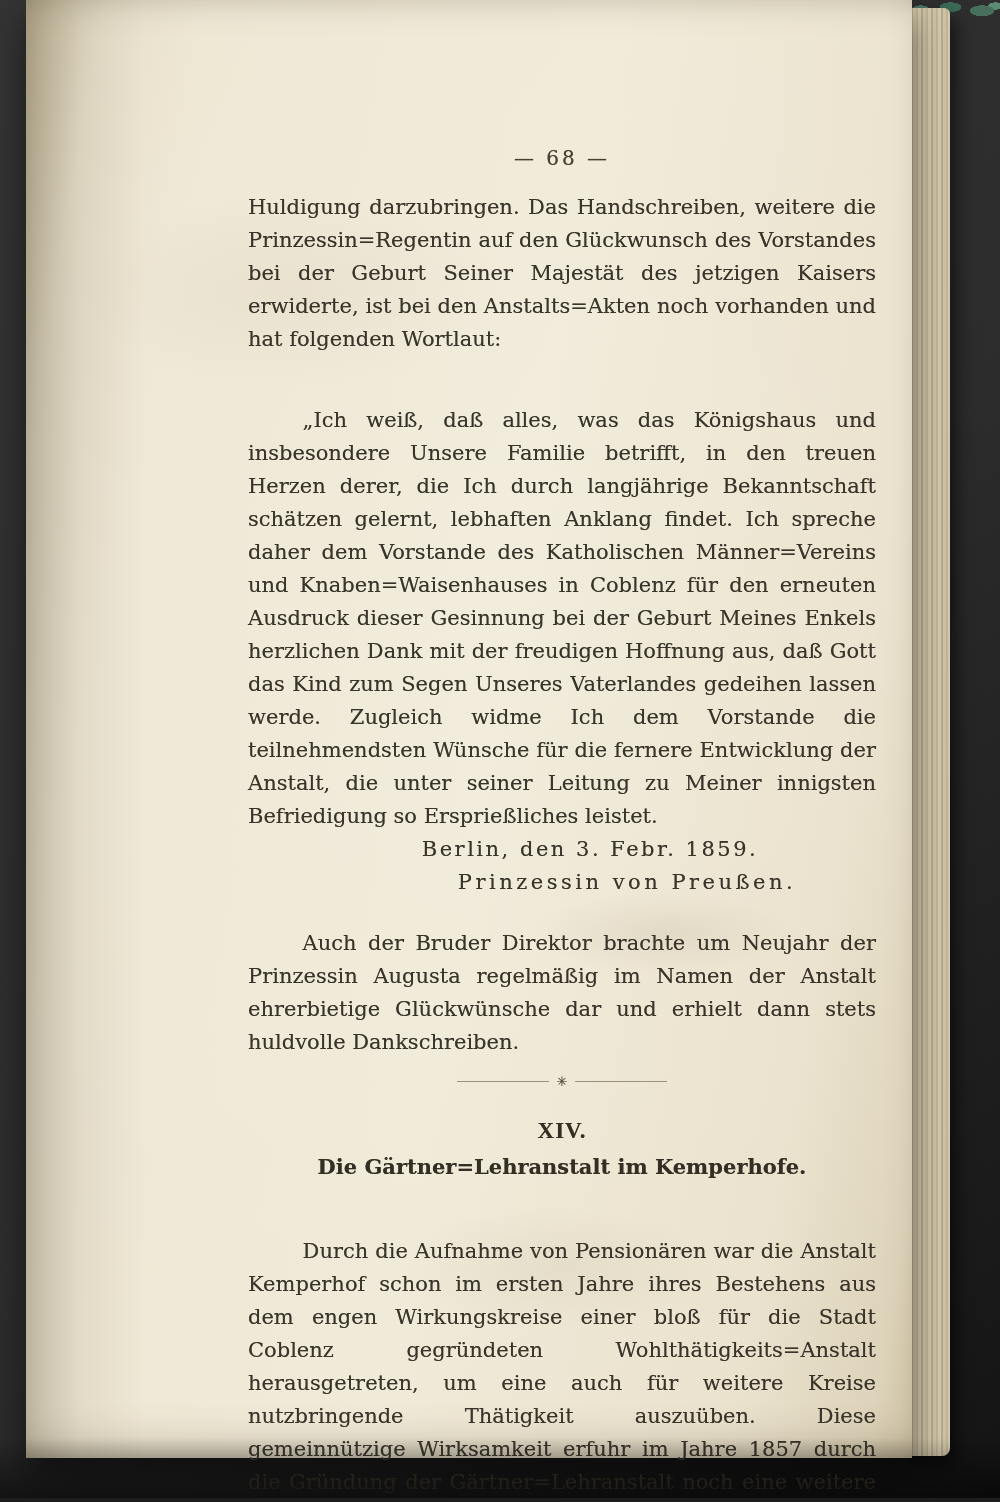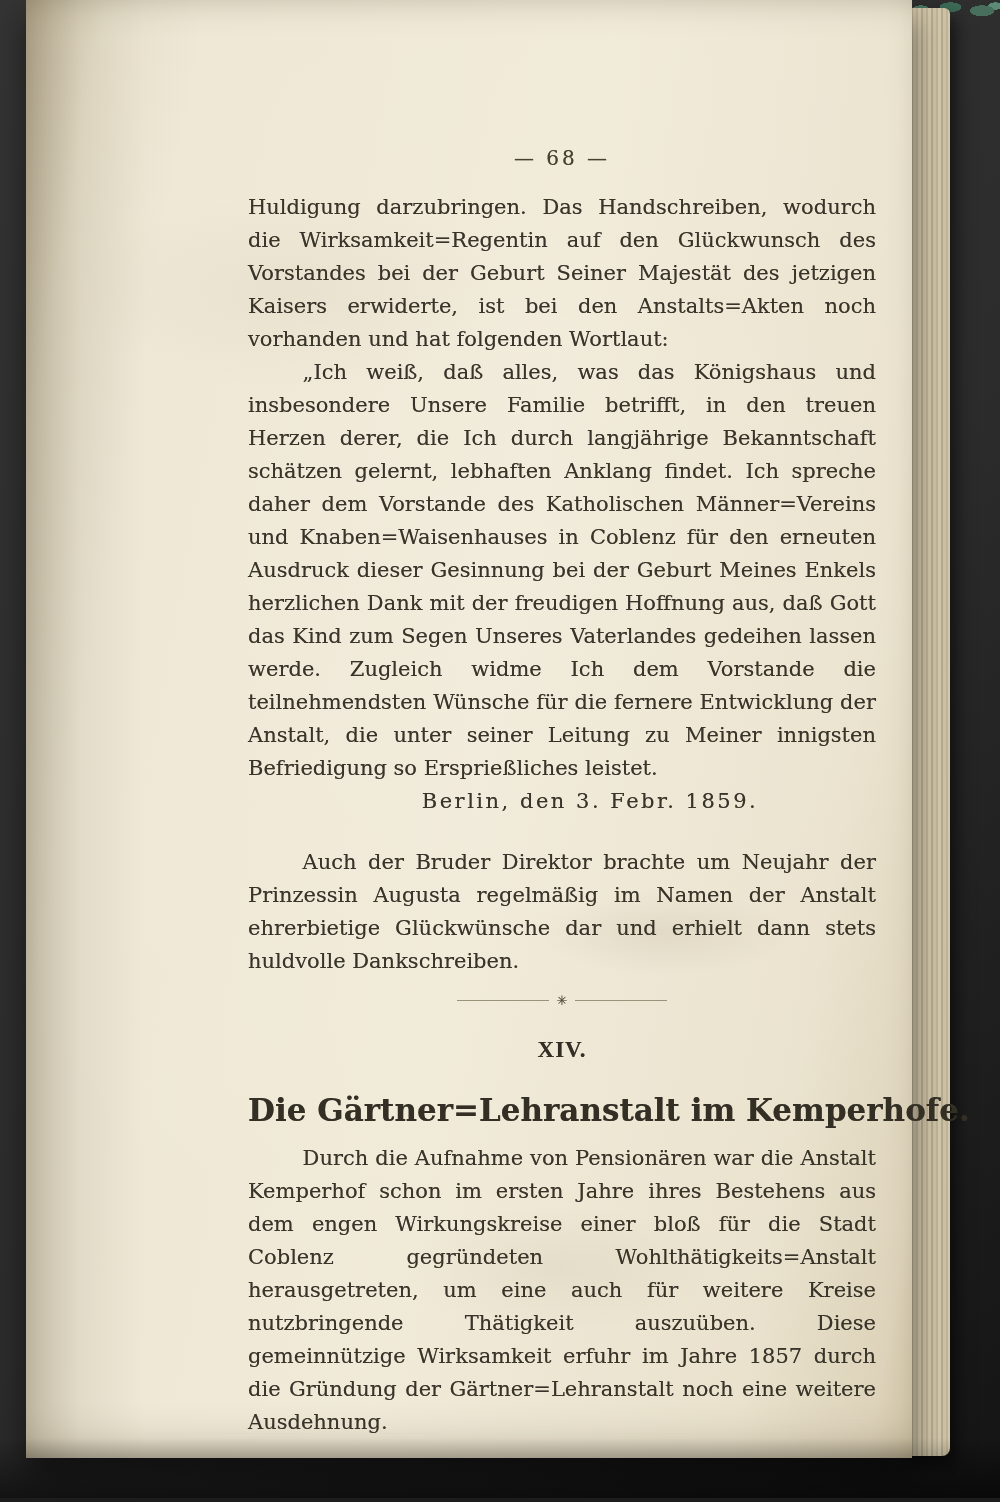--- a/index.html
+++ b/index.html
@@ -66,43 +66,43 @@
     color:#39342a;
     font-size:21px; line-height:33px;
     text-align:justify;
     text-shadow: 0 0 .4px rgba(57,52,42,.55);
   }
   .page-number {
     text-align:center; font-size:20px; letter-spacing:3px;
     margin-bottom:16px; color:#45402f;
   }
   p.para { margin:0; }
-  p.indent { text-indent:2.6em; }
+  p.indent { text-indent:2.6em;margin-top:48px; }
   .dateline {
     padding-left:56px; letter-spacing:2.5px; text-align:center;
   }
   .signature {
     text-align:center; padding-left:130px; letter-spacing:3.5px;
   }
   .address {
     font-size:19.5px; letter-spacing:.2px; white-space:nowrap; text-align:left;
   }
   .para.after-letter { margin-top:28px; }
   .divider {
     width:210px; margin:16px auto 26px; display:flex; align-items:center; gap:8px;
   }
   .divider .rule { flex:1; height:1px; background:#9a927a; }
   .divider .ornament { font-size:13px; line-height:1; color:#55503d; }
   .chapter-number {
     text-align:center; font-weight:bold; font-size:23px;
     font-family:"Liberation Serif","DejaVu Serif",serif;
-    letter-spacing:1px; margin-bottom:24px; color:#332f25;
+    letter-spacing:1px; margin-bottom:0; color:#332f25;
   }
   .chapter-title {
-    text-align:center; font-weight:bold; font-size:31px; line-height:40px;
+    text-align:center; font-weight:bold; font-size:21px; line-height:40px;
     margin-bottom:12px; color:#332f25; white-space:nowrap;
   }
   .bottom-shade {
     position:absolute; left:0; right:0; bottom:0; height:60px;
     background: linear-gradient(180deg, transparent, rgba(0,0,0,.55));
     pointer-events:none;
   }
 </style>
 </head>
 <body>
@@ -112,25 +112,26 @@
   <div class="left-leaves"></div>
   <div class="fore-edge"></div>
 
   <div class="page">
     <div class="gutter"></div>
     <div class="stains"></div>
 
     <div class="page-inner">
       <div class="page-number">—  68  —</div>
 
-      <p class="para">Huldigung darzubringen.  Das Handschreiben, wodurch die Wirksamkeit=Regentin auf den Glückwunsch des Vorstandes bei der Geburt Seiner Majestät des jetzigen Kaisers erwiderte, ist bei den Anstalts=Akten noch vorhanden und hat folgenden Wortlaut:</p>
+      <p class="para">Huldigung darzubringen.  Das Handschreiben, weitere die Prinzessin=Regentin auf den Glückwunsch des Vorstandes bei der Geburt Seiner Majestät des jetzigen Kaisers erwiderte, ist bei den Anstalts=Akten noch vorhanden und hat folgenden Wortlaut:</p>
 
       <p class="para indent">„Ich weiß, daß alles, was das Königshaus und insbesondere Unsere Familie betrifft, in den treuen Herzen derer, die Ich durch langjährige Bekanntschaft schätzen gelernt, lebhaften Anklang findet.  Ich spreche daher dem Vorstande des Katholischen Männer=Vereins und Knaben=Waisenhauses in Coblenz für den erneuten Ausdruck dieser Gesinnung bei der Geburt Meines Enkels herzlichen Dank mit der freudigen Hoffnung aus, daß Gott das Kind zum Segen Unseres Vaterlandes gedeihen lassen werde.  Zugleich widme Ich dem Vorstande die teilnehmendsten Wünsche für die fernere Entwicklung der Anstalt, die unter seiner Leitung zu Meiner innigsten Befriedigung so Ersprießliches leistet.</p>
 
       <p class="dateline">Berlin, den 3. Febr. 1859.</p>
+      <p class="signature">Prinzessin von Preußen.</p>
 
       <p class="para indent after-letter">Auch der Bruder Direktor brachte um Neujahr der Prinzessin Augusta regelmäßig im Namen der Anstalt ehrerbietige Glückwünsche dar und erhielt dann stets huldvolle Dankschreiben.</p>
 
       <div class="divider">
         <span class="rule"></span>
         <span class="ornament">✳</span>
         <span class="rule"></span>
       </div>
 
       <div class="chapter-number">XIV.</div>

